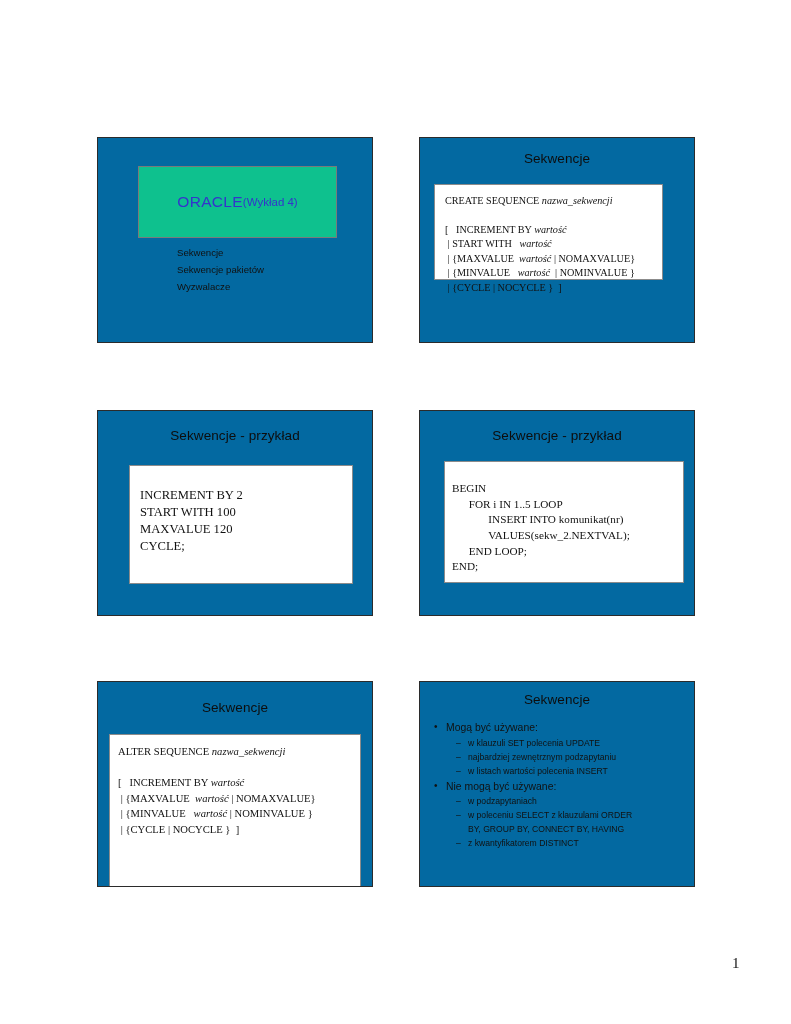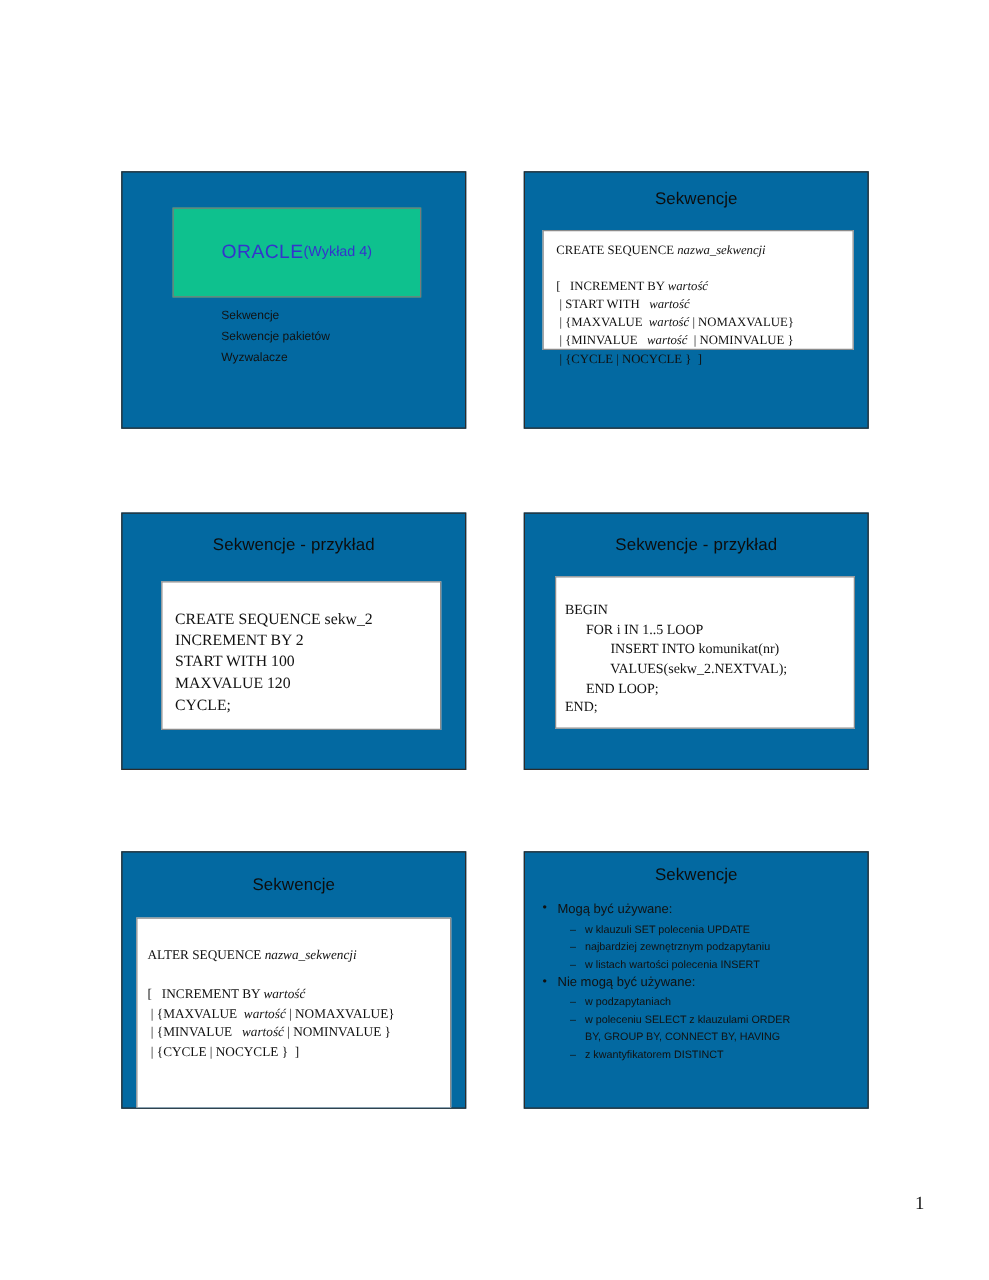--- a/index.html
+++ b/index.html
@@ -90,21 +90,21 @@
     color: #111;
     line-height: 1.78;
   }
 
   
   #slide-2 .slide-title { margin-top: 14px; }
   #slide-2 .code-box {
     position: absolute;
     left: 14px;
     top: 46px;
-    width: 249px;
+    width: 229px;
     height: 96px;
     padding: 9px 0 0 10px;
     font-size: 10.2px;
     line-height: 1.42;
   }
 
   
   #slide-3 .slide-title { margin-top: 18px; }
   #slide-3 .code-box {
     position: absolute;
@@ -131,21 +131,21 @@
   }
 
   
   #slide-5 .slide-title { margin-top: 19px; }
   #slide-5 .code-box {
     position: absolute;
     left: 11px;
     top: 52px;
     width: 252px;
     height: 162px;
-    padding: 22px 0 0 8px;
+    padding: 9px 0 0 8px;
     font-size: 10.6px;
     line-height: 1.47;
   }
 
   
   #slide-6 .slide-title { margin-top: 11px; }
   #slide-6 .bullets {
     position: absolute;
     left: 12px;
     top: 38px;
@@ -208,21 +208,21 @@
     </div>
   </div>
 
   <div class="slide col-right row-1" id="slide-2">
     <div class="slide-title">Sekwencje</div>
     <div class="code-box"><div><span>CREATE SEQUENCE </span><span class="it">nazwa_sekwencji</span></div><div>&nbsp;</div><div><span>[   INCREMENT BY </span><span class="it">wartość</span></div><div><span> | START WITH   </span><span class="it">wartość</span></div><div><span> | {MAXVALUE  </span><span class="it">wartość</span><span> | NOMAXVALUE}</span></div><div><span> | {MINVALUE   </span><span class="it">wartość</span><span>  | NOMINVALUE }</span></div><div><span> | {CYCLE | NOCYCLE }  ]</span></div></div>
   </div>
 
   <div class="slide col-left row-2" id="slide-3">
     <div class="slide-title">Sekwencje - przykład</div>
-    <div class="code-box"><div><span>CREATE SEQUENCE sekw_2</span></div><div><span>INCREMENT BY 2</span></div><div><span>START WITH 100</span></div><div><span>MAXVALUE 120</span></div><div><span>CYCLE;</span></div></div>
+    <div class="code-box"><div><span>INCREMENT BY 2</span></div><div><span>START WITH 100</span></div><div><span>MAXVALUE 120</span></div><div><span>CYCLE;</span></div></div>
   </div>
 
   <div class="slide col-right row-2" id="slide-4">
     <div class="slide-title">Sekwencje - przykład</div>
     <div class="code-box"><div><span>BEGIN</span></div><div><span>      FOR i IN 1..5 LOOP</span></div><div><span>             INSERT INTO komunikat(nr)</span></div><div><span>             VALUES(sekw_2.NEXTVAL);</span></div><div><span>      END LOOP;</span></div><div><span>END;</span></div></div>
   </div>
 
   <div class="slide col-left row-3" id="slide-5">
     <div class="slide-title">Sekwencje</div>
     <div class="code-box"><div><span>ALTER SEQUENCE </span><span class="it">nazwa_sekwencji</span></div><div>&nbsp;</div><div><span>[   INCREMENT BY </span><span class="it">wartość</span></div><div><span> | {MAXVALUE  </span><span class="it">wartość</span><span> | NOMAXVALUE}</span></div><div><span> | {MINVALUE   </span><span class="it">wartość</span><span> | NOMINVALUE }</span></div><div><span> | {CYCLE | NOCYCLE }  ]</span></div></div>

